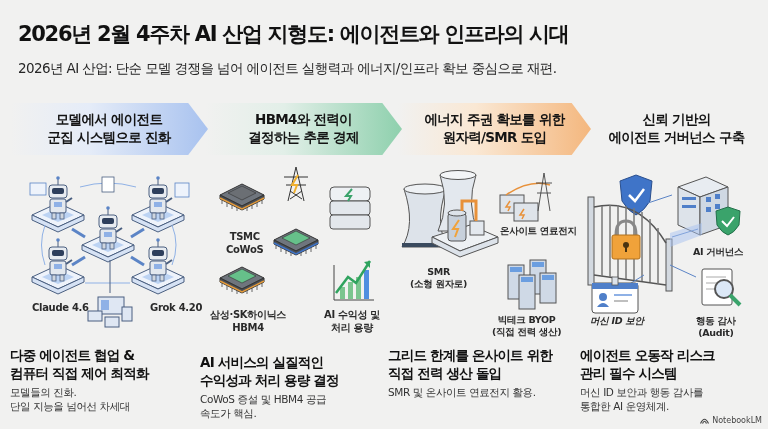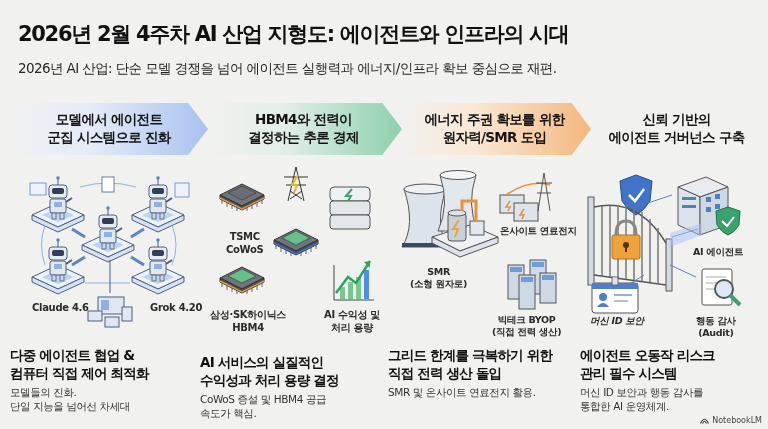--- a/index.html
+++ b/index.html
@@ -342,21 +342,21 @@
       <rect x="124" y="104" width="30" height="36" rx="2" fill="#fff" stroke="#555" stroke-width="1"></rect>
       <g stroke="#aaa" stroke-width="1">
           <line x1="128" y1="112" x2="148" y2="112"></line>
           <line x1="128" y1="118" x2="148" y2="118"></line>
           <line x1="128" y1="124" x2="144" y2="124"></line>
         </g>
       <circle cx="146" cy="124" r="9" fill="#dce8f7" stroke="#555" stroke-width="2"></circle>
       <line x1="152" y1="130" x2="162" y2="140" stroke="#3aa36b" stroke-width="4"></line>
     </g>
   </svg>
-  <div class="lbl" style="left:115px;top:81px;font-size:9.5px;">AI 에이전트</div>
+  <div class="lbl" style="left:115px;top:81px;font-size:9.5px;">AI 거버넌스</div>
   <div class="lbl" style="left:12px;top:150px;font-size:9.5px;font-style:italic;">머신 ID 보안</div>
   <div class="lbl" style="left:118px;top:150px;font-size:9.5px;">
       <div>행동 감사</div>
       <div>(Audit)</div>
     </div>
 </div>
 
 <div class="bottom" style="left:10px;width:190px;">
   <div class="b-head">
       <div>다중 에이전트 협업 &amp;</div>
@@ -372,21 +372,21 @@
       <div>AI 서비스의 실질적인</div>
       <div>수익성과 처리 용량 결정</div>
     </div>
   <div class="b-desc">
       <div>CoWoS 증설 및 HBM4 공급</div>
       <div>속도가 핵심.</div>
     </div>
 </div>
 <div class="bottom" style="left:388px;width:196px;">
   <div class="b-head">
-      <div>그리드 한계를 극복하기 위한</div>
+      <div>그리드 한계를 온사이트 위한</div>
       <div>직접 전력 생산 돌입</div>
     </div>
   <div class="b-desc">
       <div>SMR 및 온사이트 연료전지 활용.</div>
       <div></div>
     </div>
 </div>
 <div class="bottom" style="left:580px;width:186px;">
   <div class="b-head">
       <div>에이전트 오동작 리스크</div>

